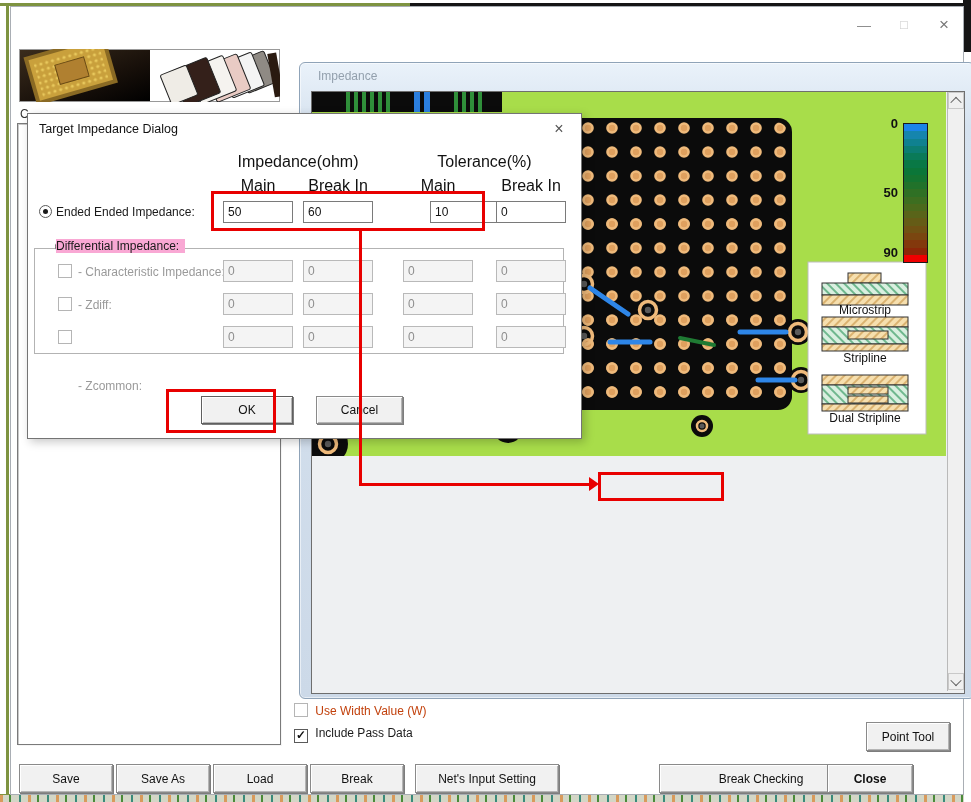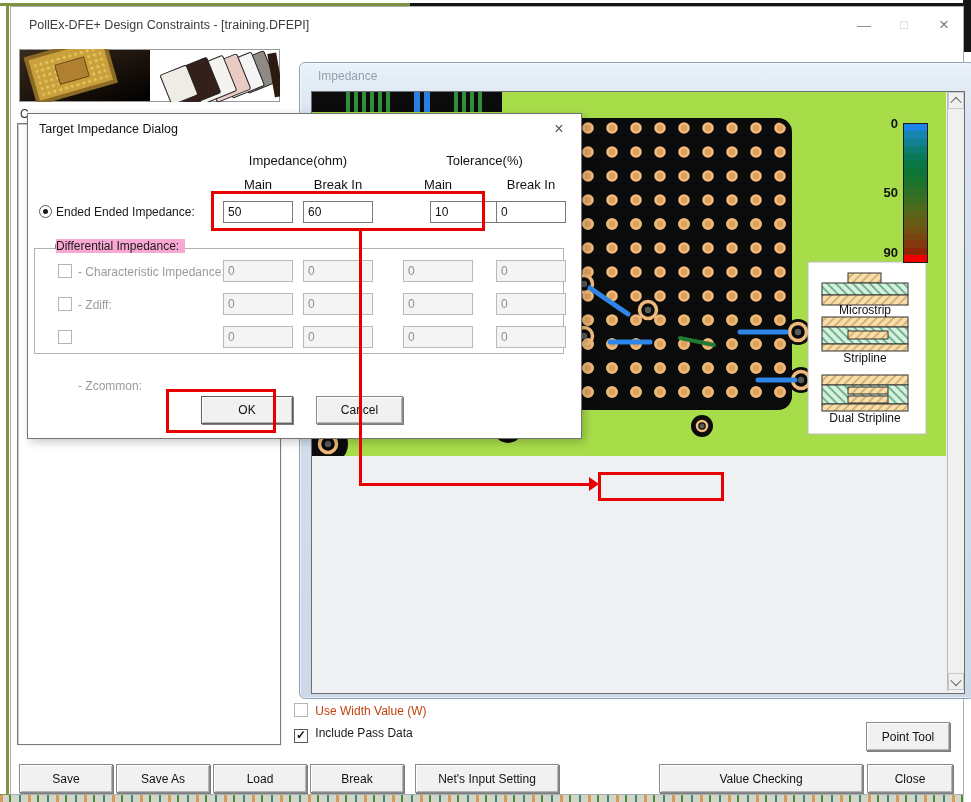--- a/index.html
+++ b/index.html
@@ -56,21 +56,21 @@
     border-bottom:1px solid #e8e8e8;box-sizing:border-box;white-space:nowrap;overflow:hidden;}
   .c0{width:35px;flex:none;}.c1{width:96px;flex:none;}.c2{width:153px;flex:none;}
   .c3{width:120px;flex:none;}.c4{flex:1;}
   .sel-row{background:#e9edf3;}
   
   #dialog{left:27px;top:113px;width:553px;height:324px;background:#fff;border:1px solid #747474;
     z-index:6;box-shadow:3px 3px 9px rgba(0,0,0,.22);}
   #dlg-title{left:11px;top:8px;font-size:12.5px;color:#111;}
   #dlg-close{left:518px;top:5px;width:26px;height:20px;text-align:center;line-height:20px;
     font-size:16px;color:#555;}
-  .hdr{font-size:13px;color:#111;text-align:center;}
+  .hdr{font-size:16px;color:#111;text-align:center;}
   .fld{width:70px;height:22px;}
   #diff-frame{left:6px;top:134px;width:528px;height:104px;border:1px solid #b3b3b3;}
   .note{font-size:11.5px;line-height:1.4;color:#111;}
   
   .anno{border:3px solid #e80000;z-index:9;background:transparent;}
   .annoline{background:#e80000;z-index:9;}
   #arrowhead{z-index:9;width:0;height:0;border-top:7px solid transparent;border-bottom:7px solid transparent;
     border-left:10px solid #e80000;}
   svg text{font-family:"Liberation Sans",sans-serif;}
 </style>
@@ -81,21 +81,20 @@
 <div class="abs strip" style="left:410px;top:3px;width:554px;height:3px;background:#151515;"></div>
 <div class="abs strip" style="left:6px;top:4px;width:3px;height:790px;background:#7e9340;"></div>
 <div class="abs strip" style="left:963px;top:0;width:8px;height:52px;background:#151515;"></div>
 <div class="abs strip" style="left:0;top:794px;width:964px;height:7px;
   background:repeating-linear-gradient(90deg,#d89a5c 0 3px,#d3d6c6 3px 9px,#4a8a3a 9px 11px,#d3d6c6 11px 19px,#3a8a7a 19px 21px,#d3d6c6 21px 28px);
   border-top:1px solid #7e9340;"></div>
 
 <div id="main-window" class="abs">
 
   <div id="titlebar" class="abs">
-    <div id="title-text" class="abs">PollEx-DFE+ Design Constraints - [training.DFEPI]</div>
     <div class="abs cap-btn" style="left:838px;">—</div>
     <div class="abs cap-btn" style="left:878px;font-size:13px;color:#c9c9c9;">□</div>
     <div class="abs cap-btn" style="left:918px;font-size:17px;color:#787878;">×</div>
   </div>
 
   <svg class="abs" style="left:8px;top:42px;" width="261" height="53" viewBox="0 0 261 53">
     <rect x="0.5" y="0.5" width="260" height="52" fill="#ffffff" stroke="#999"></rect>
     <rect x="1" y="1" width="130" height="51" fill="#241a10"></rect>
     <rect x="1" y="1" width="130" height="51" fill="url(#bgGrad)"></rect>
     <defs>
@@ -403,22 +402,22 @@
     <span class="cb">✓</span>
     <span style="position:relative;top:-2px;margin-left:4px;">Include Pass Data</span>
   </div>
   <div class="abs btn" style="left:855px;top:715px;width:82px;height:27px;">Point Tool</div>
 
   <div class="abs btn" style="left:8px;top:757px;width:92px;height:27px;">Save</div>
   <div class="abs btn" style="left:105px;top:757px;width:92px;height:27px;">Save As</div>
   <div class="abs btn" style="left:202px;top:757px;width:92px;height:27px;">Load</div>
   <div class="abs btn" style="left:299px;top:757px;width:92px;height:27px;">Break</div>
   <div class="abs btn" style="left:404px;top:757px;width:142px;height:27px;">Net's Input Setting</div>
-  <div class="abs btn" style="left:648px;top:757px;width:202px;height:27px;">Value Checking</div>
-  <div class="abs btn" style="left:856px;top:757px;width:84px;height:27px;">Close</div>
+  <div class="abs btn" style="left:648px;top:757px;width:202px;height:27px;">Break Checking</div>
+  <div class="abs btn" style="left:816px;top:757px;width:84px;height:27px;font-weight:bold;">Close</div>
 </div>
 
 <div id="dialog" class="abs">
   <div id="dlg-title" class="abs">Target Impedance Dialog</div>
   <div id="dlg-close" class="abs">×</div>
 
   <div class="abs hdr" style="left:195px;top:39px;width:150px;">Impedance(ohm)</div>
   <div class="abs hdr" style="left:375px;top:39px;width:163px;">Tolerance(%)</div>
   <div class="abs hdr" style="left:195px;top:63px;width:70px;">Main</div>
   <div class="abs hdr" style="left:275px;top:63px;width:70px;">Break In</div>

